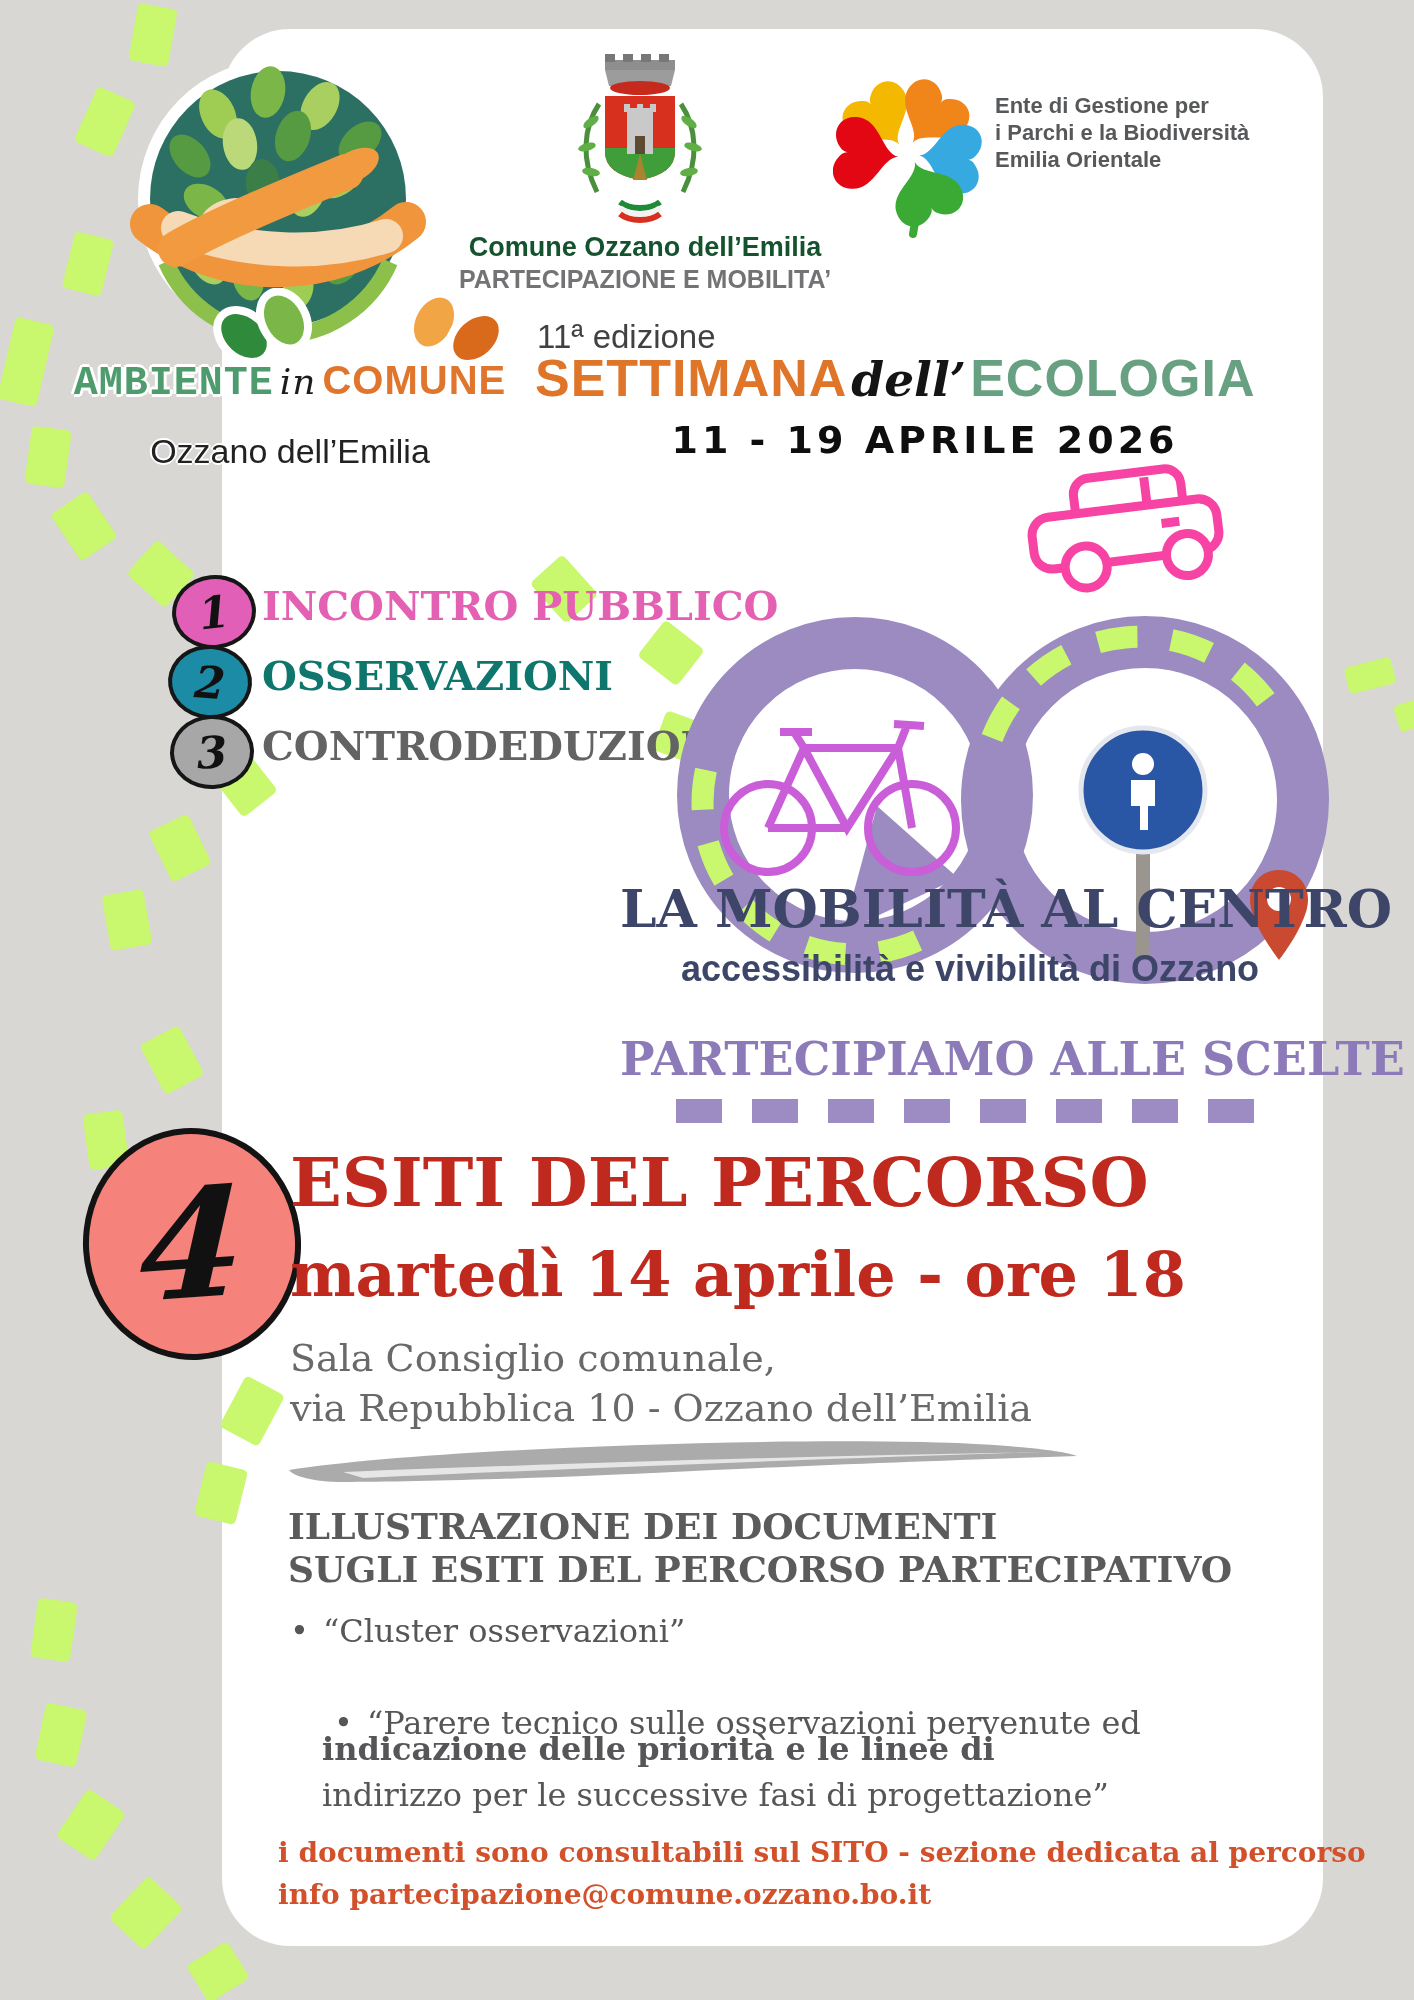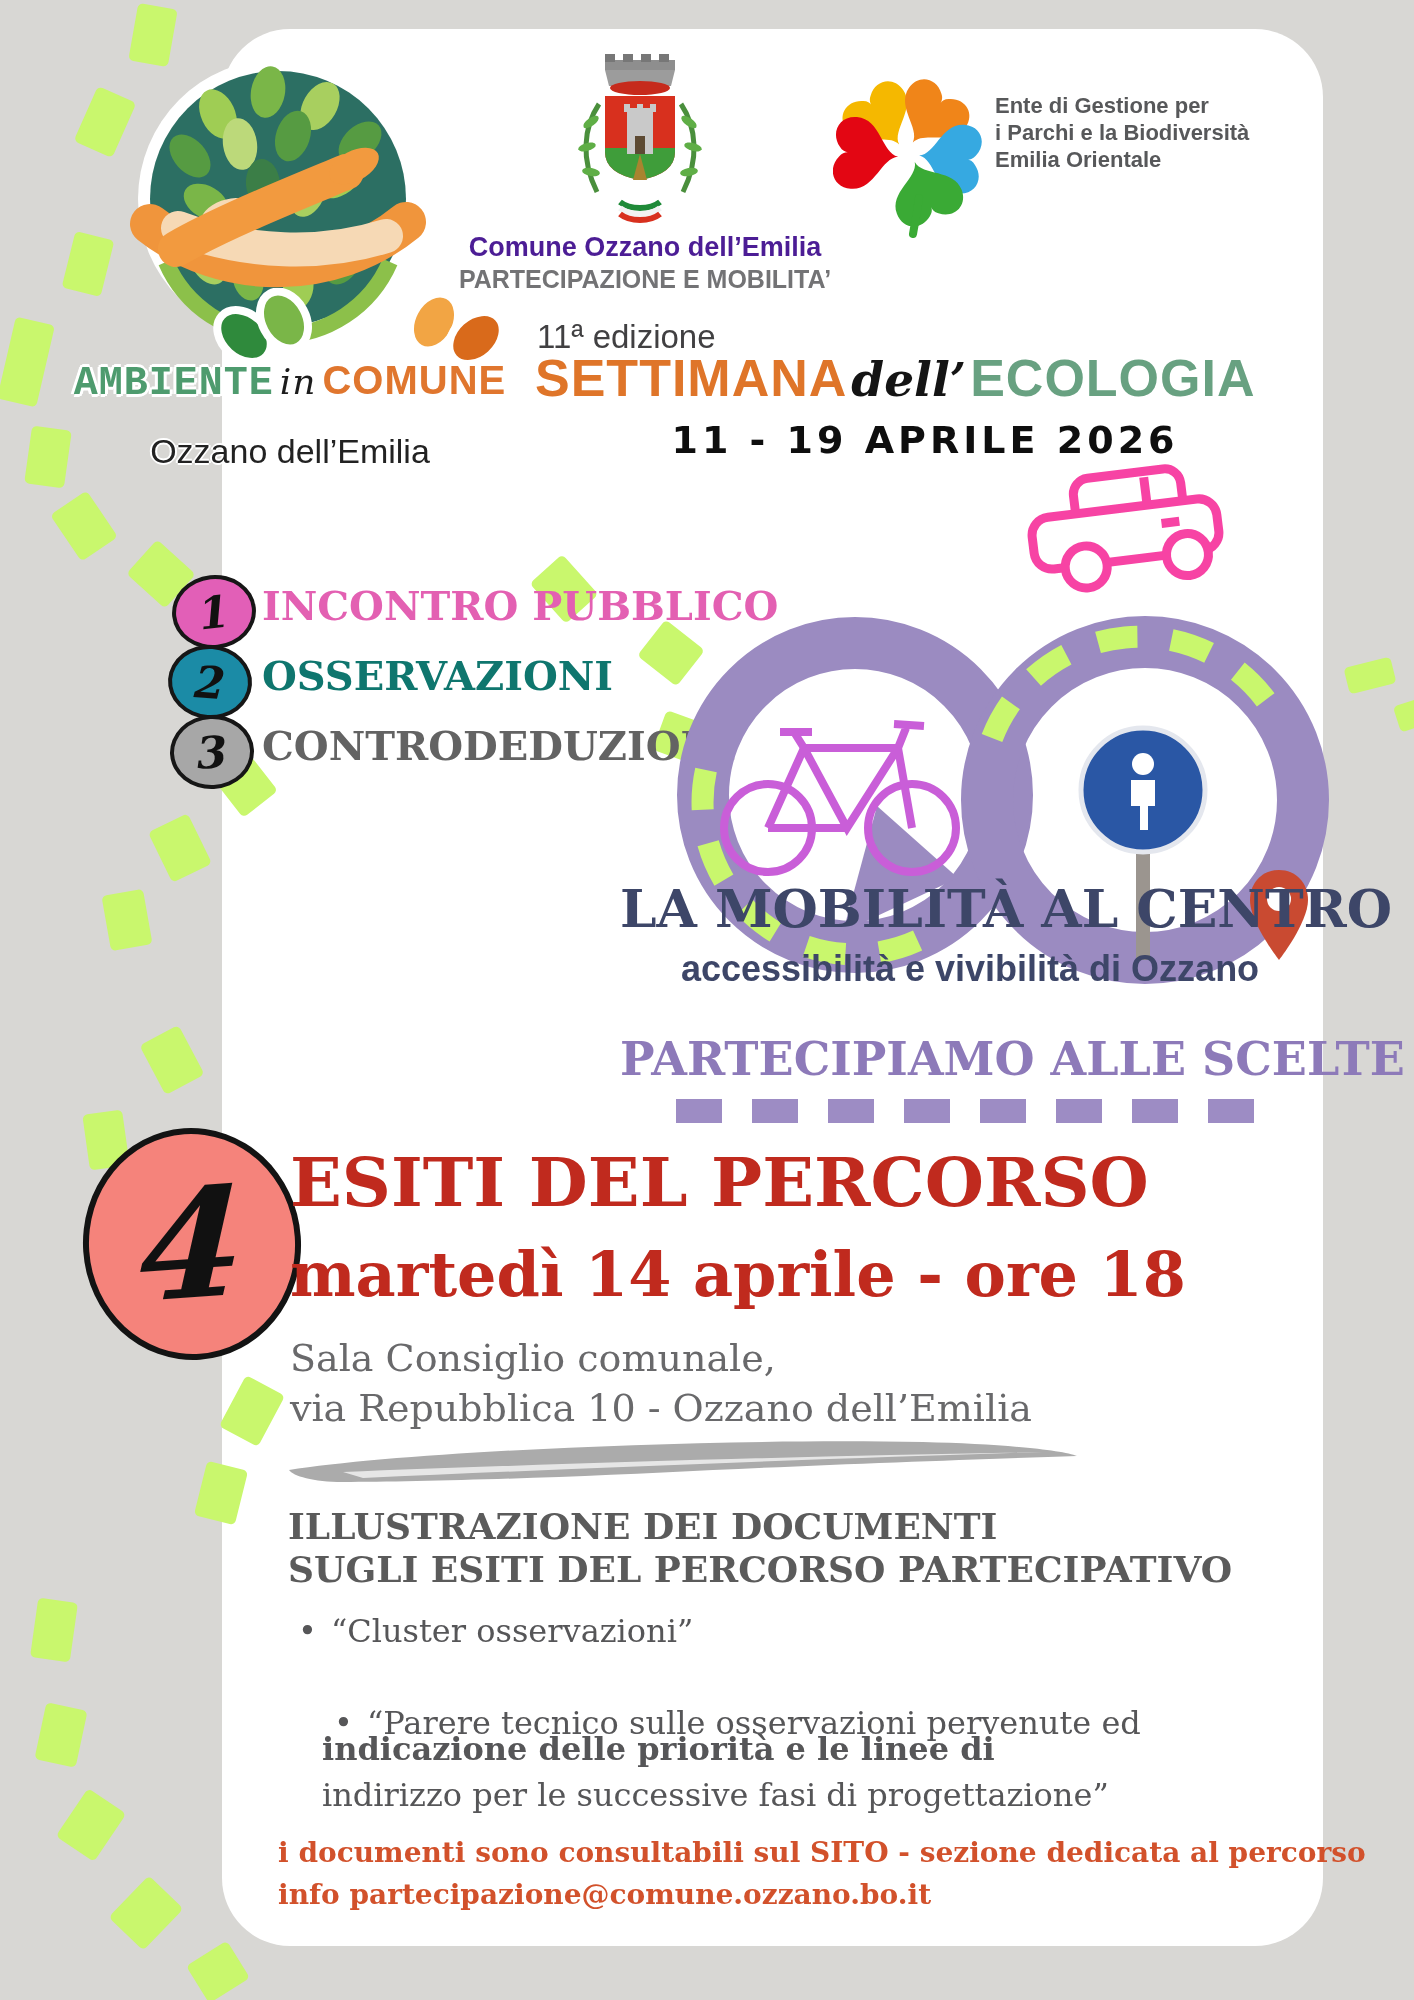--- a/index.html
+++ b/index.html
@@ -27,21 +27,21 @@
     text-shadow:3px 0 0 #fff,-3px 0 0 #fff,0 3px 0 #fff,0 -3px 0 #fff,2px 2px 0 #fff,-2px -2px 0 #fff;
   }
   .amb-green{color:#4e9b6e;font-family:Liberation Mono, monospace;}
   .amb-in{color:#1c1c1c;font-family:"DejaVu Serif",serif;font-style:italic;font-weight:400;font-size:36px;margin:0 6px;}
   .amb-orange{color:#e0762e;}
   .amb-sub{
     left:70px;top:400px;width:440px;text-align:center;font-size:34px;font-weight:400;color:#222;
     text-shadow:2px 0 0 #fff,-2px 0 0 #fff,0 2px 0 #fff,0 -2px 0 #fff;
     margin-top:32px;
   }
-  .comune-name{left:430px;top:232px;width:430px;text-align:center;font-size:27px;font-weight:700;color:#4c1d95;}
+  .comune-name{left:430px;top:232px;width:430px;text-align:center;font-size:27px;font-weight:700;color:#14532d;}
   .comune-dep{left:430px;top:265px;width:430px;text-align:center;font-size:25px;font-weight:700;color:#737375;}
   .ente-text{left:995px;top:92px;width:320px;font-size:22px;line-height:27px;font-weight:700;color:#57585a;}
 
   .edition{left:537px;top:318px;font-size:33px;color:#414042;}
   .event-title{left:535px;top:348px;font-size:52px;font-weight:700;font-family:"Liberation Sans",sans-serif;}
   .ti-or{color:#df7529;letter-spacing:1px;}
   .ti-script{color:#141414;font-family:"DejaVu Serif",serif;font-style:italic;font-weight:600;font-size:47px;margin:0 4px;}
   .ti-gr{color:#68a181;letter-spacing:1px;}
   .event-dates{left:535px;top:418px;width:780px;text-align:center;font-size:38px;font-weight:800;color:#0e0e0e;letter-spacing:4px;font-family:"DejaVu Sans",sans-serif;}
 
@@ -282,21 +282,21 @@
 <div class="abs venue nowrap" style="top:1386px;">via Repubblica 10 - Ozzano dell’Emilia</div>
 
 <svg class="abs z3" style="left:283px;top:1434px;" width="800" height="52" viewBox="0 0 800 52">
   <path d="M6,36 C120,18 420,4 640,8 C720,10 780,16 794,22 C700,25 560,30 430,36 C300,43 140,48 60,48 C30,48 10,42 6,36 Z" fill="#ababab"></path>
   <path d="M60,38 C260,30 520,22 760,18 C560,24 300,34 80,44 Z" fill="#ffffff" opacity="0.7"></path>
 </svg>
 
 <div class="abs sec-title nowrap" style="top:1505px;">ILLUSTRAZIONE DEI DOCUMENTI</div>
 <div class="abs sec-title nowrap" style="top:1548px;">SUGLI ESITI DEL PERCORSO PARTECIPATIVO</div>
 
-<div class="abs bullet-line nowrap" style="top:1612px;margin-left:8px;">
+<div class="abs bullet-line nowrap" style="top:1612px;">
   <span class="mk">•</span><span>“Cluster osservazioni”</span>
 </div>
 <div class="abs bullet-line nowrap" style="top:1704px;margin-left:44px;">
   <span class="mk">•</span><span>“Parere tecnico sulle osservazioni pervenute ed</span>
 </div>
 <div class="abs bullet-cont nowrap" style="top:1730px;font-weight:bold;">indicazione delle priorità e le linee di</div>
 <div class="abs bullet-cont nowrap" style="top:1776px;">indirizzo per le successive fasi di progettazione”</div>
 
 <div class="abs footer-line nowrap" style="top:1836px;">i documenti sono consultabili sul SITO - sezione dedicata al percorso</div>
 <div class="abs footer-line nowrap" style="top:1878px;">info partecipazione@comune.ozzano.bo.it</div>

